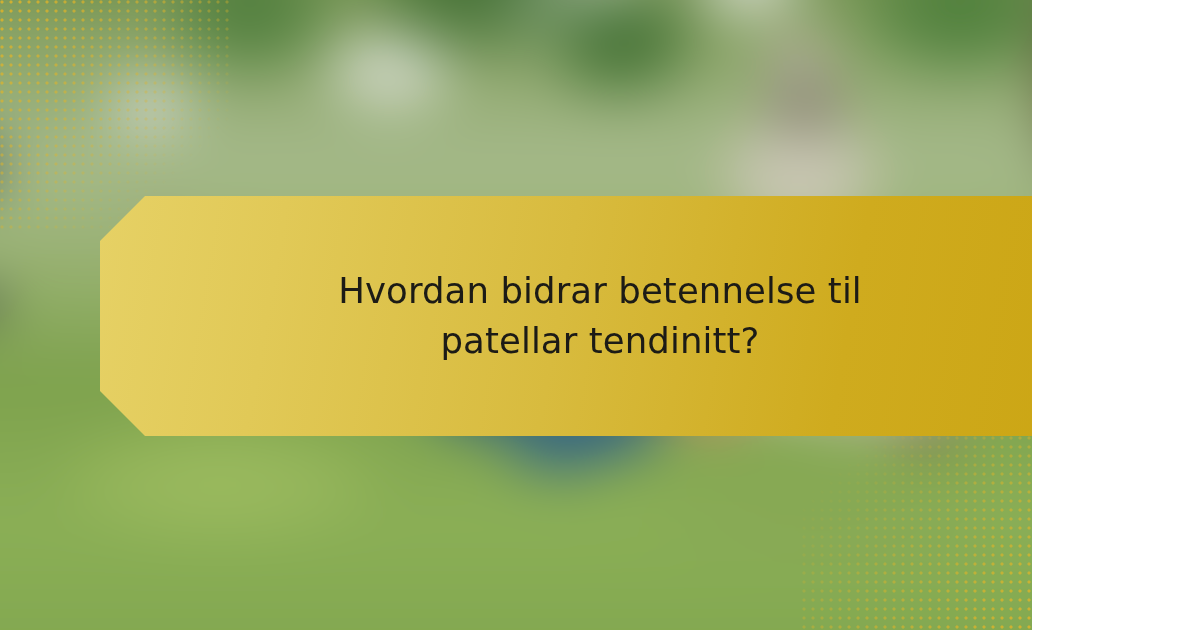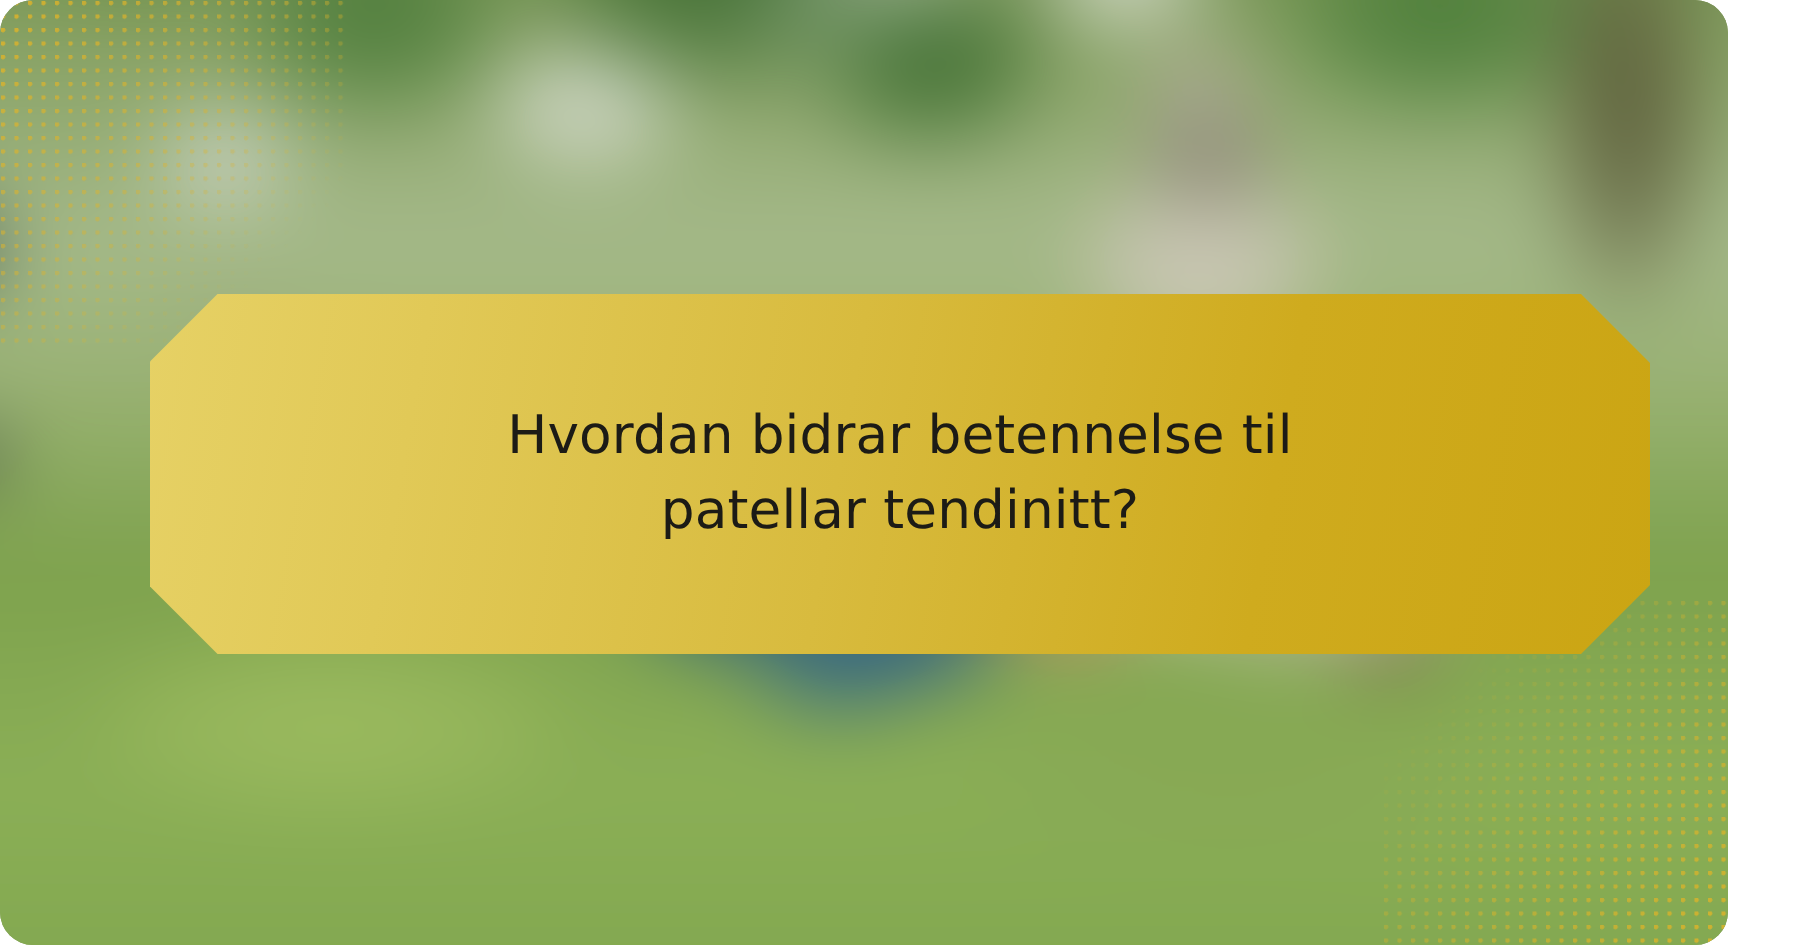--- a/index.html
+++ b/index.html
@@ -5,25 +5,24 @@
   * { margin:0; padding:0; box-sizing:border-box; }
 
   html, body {
     width:1200px; height:630px;
     overflow:hidden;
     font-family:"DejaVu Sans", sans-serif;
   }
 
   #stage {
     position:relative;
-    width:1152px;
+    width:1032px;
     height:630px;
     overflow:hidden;
     background:#7f9a58;
-    border-radius:22px;
   }
 
   
   #photo {
     position:absolute;
     inset:-80px;
     filter:blur(26px) saturate(1.05);
     background-color:#8aa85f;
     background-repeat:no-repeat;
     background-image:

